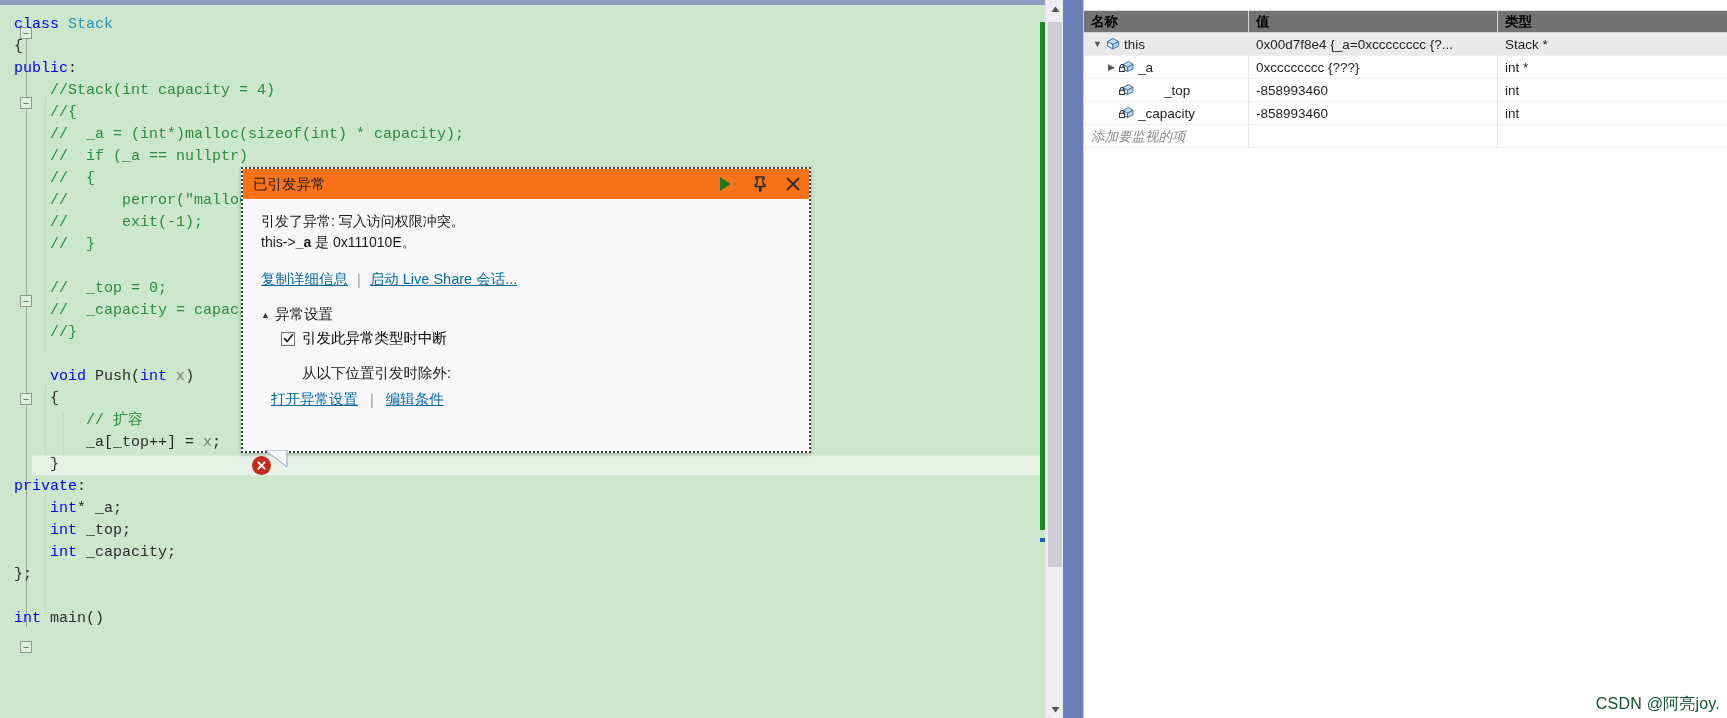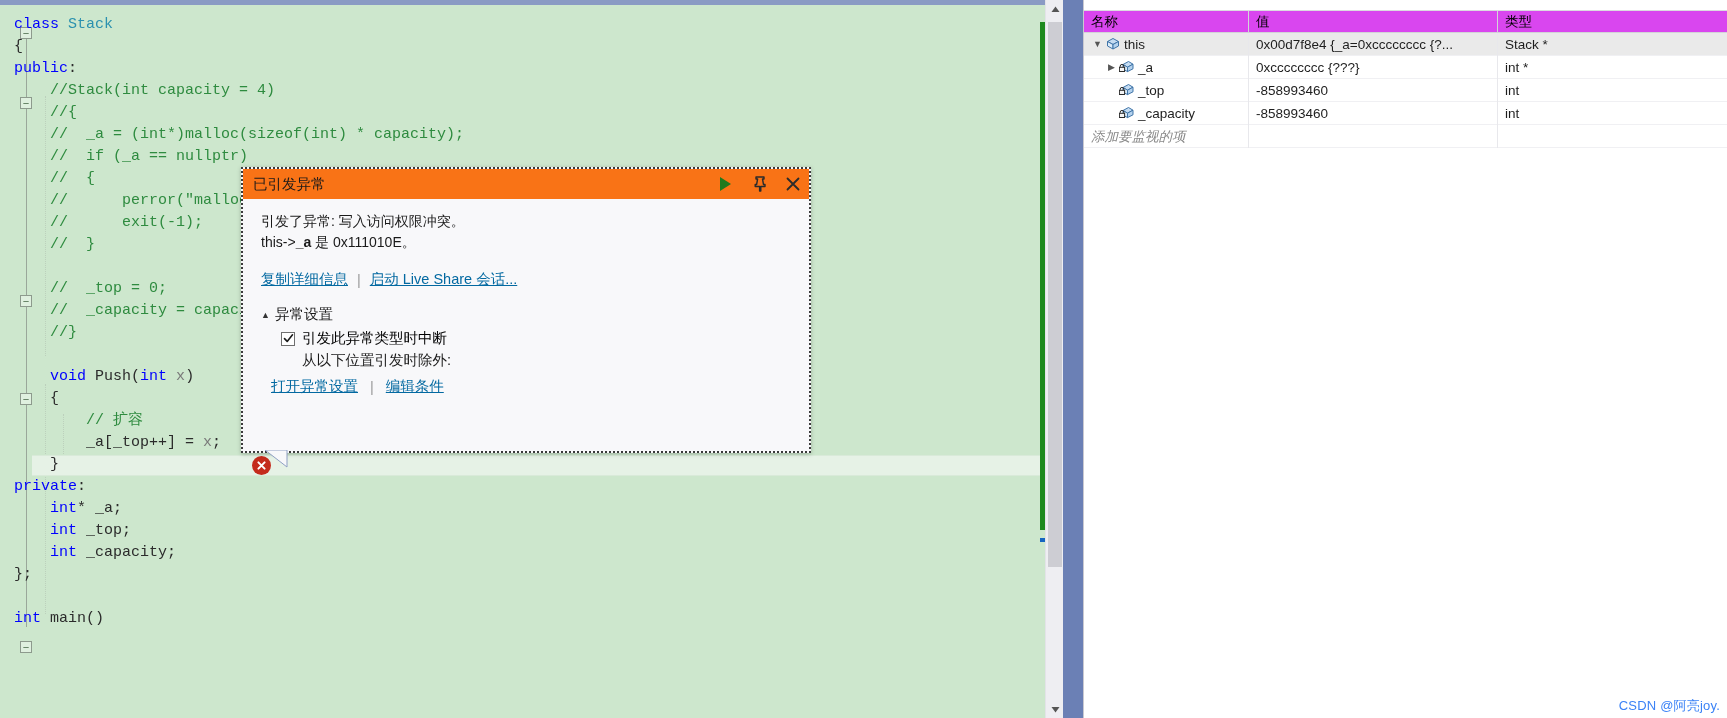--- a/index.html
+++ b/index.html
@@ -109,21 +109,21 @@
   #watch-toolbar {
     position:absolute; left:0; top:0; width:644px; height:11px;
     background:#ffffff; border-bottom:1px solid #dcdce0;
   }
   #watch-table {
     position:absolute; left:0; top:11px; width:644px;
     font-size:13px; color:#1e1e1e;
   }
   .wt-header {
     display:flex; height:22px; align-items:center;
-    background:#d946ef; border-bottom:1px solid #d3d3d8;
+    background:#737373; border-bottom:1px solid #d3d3d8;font-weight:bold;
   }
   .wt-header .wcell {
     height:22px; line-height:22px; padding-left:7px;
     border-right:1px solid #d3d3d8; font-size:13.5px; color:#000;
     overflow:hidden; white-space:nowrap;
   }
   .wt-row { display:flex; height:23px; align-items:center; border-bottom:1px solid #f0f0f3; }
   .wt-row.sel { background:#eaeaea; }
   .wt-row .wcell {
     height:23px; line-height:23px; padding-left:7px;
@@ -164,38 +164,38 @@
   #exc-body { padding:12px 18px 0 18px; }
   .exc-line { font-size:14px; color:#1a1a1a; line-height:21px; }
   .exc-line b { font-weight:bold; }
   #exc-links { margin-top:17px; font-size:14.5px; display:flex; align-items:center; gap:9px; }
   .exc-link { color:#0369a1; cursor:pointer;text-decoration:underline; }
   .exc-sep { color:#9a9a9a; }
   #exc-settings { margin-top:16px; }
   .exc-group { display:flex; align-items:center; font-size:14.5px; color:#1a1a1a; }
   .tri { font-size:9px; margin-right:5px; color:#333; }
   .exc-check-row { display:flex; align-items:center; margin-top:5px; margin-left:20px; font-size:14.5px; }
-  .exc-sub { margin-left:41px; margin-top:3px; font-size:14.5px; color:#1a1a1a; }
+  .exc-sub { margin-left:41px; margin-top:16px; font-size:14.5px; color:#1a1a1a; }
   .exc-exe-row { display:flex; align-items:center; margin-left:59px; margin-top:4px; font-size:14.5px; }
   .cbox {
     width:14px; height:14px; border:1px solid #6f6f6f; background:#fff;
     display:inline-flex; align-items:center; justify-content:center;
     margin-right:7px;
   }
   .cbox svg { display:block; }
   #exc-bottom-links { margin-top:7px; margin-left:10px; font-size:14.5px; display:flex; align-items:center; gap:12px; }
   #exc-tail {
     position:absolute; left:22px; bottom:-17px; width:30px; height:18px;
     overflow:hidden;
   }
 
   
   #watermark {
     position:absolute; right:7px; bottom:3px;
-    font-size:13px; color:#3b82f6; letter-spacing:.2px;
+    font-size:16px; color:#14532d; letter-spacing:.2px;
     font-family:"Liberation Sans", sans-serif;
   }
 </style>
 </head>
 <body>
 
 <div id="root">
 
   <div id="editor-pane">
     <div id="editor-topline"></div>
@@ -350,21 +350,21 @@
               <rect x="0.4" y="7.3" width="5.2" height="4.2" fill="#f5f5f5" stroke="#2b2b2b" stroke-width="1"></rect>
             </svg>
           </span>
           <span class="node-label">_a</span>
         </div>
         <div class="wcell col-value">0xcccccccc {???}</div>
         <div class="wcell col-type">int *</div>
       </div>
 
       <div class="wt-row">
-        <div class="wcell col-name" style="padding-left:34px;">
+        <div class="wcell col-name" style="padding-left:34px;gap:26px;">
           <span class="obj-icon">
             <svg width="15" height="14" viewBox="0 0 15 14" aria-hidden="true">
               <path d="M4 4.5 L9.5 1.5 L14 4.2 L8.5 7.2 Z" fill="#c5dcf2" stroke="#3f74a8" stroke-width="1"></path>
               <path d="M4 4.5 L4 9 L8.5 11.6 L8.5 7.2 Z" fill="#dcebf8" stroke="#3f74a8" stroke-width="1"></path>
               <path d="M14 4.2 L14 8.8 L8.5 11.6 L8.5 7.2 Z" fill="#b4d2ee" stroke="#3f74a8" stroke-width="1"></path>
               <path d="M1.2 7.5 V6.2 a1.8 1.8 0 0 1 3.6 0 V7.5" fill="none" stroke="#2b2b2b" stroke-width="1"></path>
               <rect x="0.4" y="7.3" width="5.2" height="4.2" fill="#f5f5f5" stroke="#2b2b2b" stroke-width="1"></rect>
             </svg>
           </span>
           <span class="node-label">_top</span>

